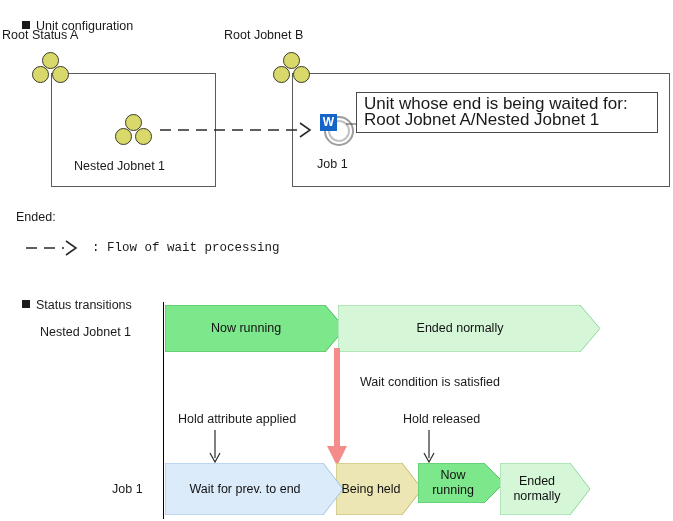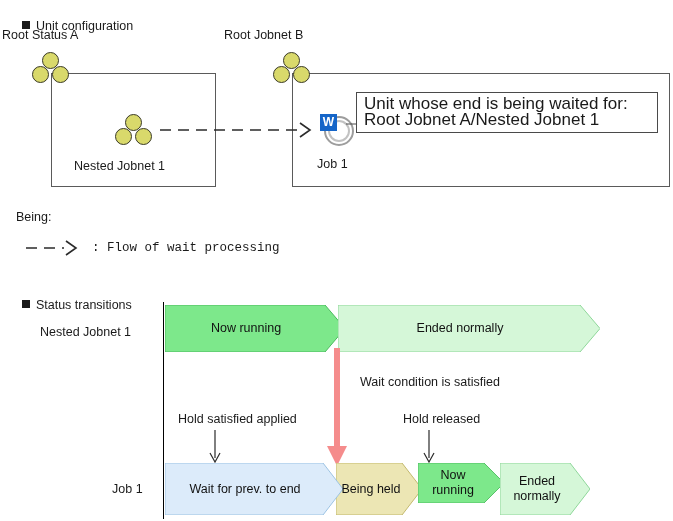--- a/index.html
+++ b/index.html
@@ -183,21 +183,21 @@
 
   <svg class="abs" style="left:346px; top:92px;" width="14" height="40">
     <line x1="0" y1="32" x2="10" y2="32" stroke="#4a4a4a" stroke-width="1"></line>
   </svg>
 
   <div class="abs callout" style="left:356px; top:92px; width:302px; height:41px; padding:3px 0 0 7px;">
     <div class="line">Unit whose end is being waited for:</div>
     <div class="line">Root Jobnet A/Nested Jobnet 1</div>
   </div>
 
-  <div class="abs txt" style="left:16px; top:210px;">Being:</div>
+  <div class="abs txt" style="left:16px; top:210px;">Ended:</div>
 
   <svg class="abs" style="left:26px; top:239px;" width="60" height="18">
     <line x1="0" y1="9" x2="38" y2="9" stroke="#2b2b2b" stroke-width="1.6" stroke-dasharray="11,7"></line>
     <polyline points="40,2 50,9 40,16" fill="none" stroke="#2b2b2b" stroke-width="1.6"></polyline>
   </svg>
   <div class="abs txt" style="left:92px; top:241px;font-family:Liberation Mono, monospace;">: Flow of wait processing</div>
 
   <div class="abs section-head" style="left:8px; top:283px;">
     <span class="bullet-sq"></span><span>Status transitions</span>
   </div>
@@ -219,21 +219,21 @@
     </svg>
     <span class="lbl" style="margin-right:18px;">Ended normally</span>
   </div>
 
   <svg class="abs" style="left:326px; top:348px;" width="24" height="120">
     <line x1="11" y1="0" x2="11" y2="100" stroke="#f58c8c" stroke-width="6"></line>
     <polygon points="11,118 1,98 21,98" fill="#f58c8c"></polygon>
   </svg>
   <div class="ann" style="left:360px; top:375px;">Wait condition is satisfied</div>
 
-  <div class="ann" style="left:178px; top:412px;">Hold satisfied applied</div>
+  <div class="ann" style="left:178px; top:412px;">Hold attribute applied</div>
   <svg class="abs" style="left:208px; top:430px;" width="16" height="35">
     <line x1="7" y1="0" x2="7" y2="28" stroke="#2b2b2b" stroke-width="1.2"></line>
     <polyline points="2,23 7,32 12,23" fill="none" stroke="#2b2b2b" stroke-width="1.2"></polyline>
   </svg>
 
   <div class="ann" style="left:403px; top:412px;">Hold released</div>
   <svg class="abs" style="left:422px; top:430px;" width="16" height="35">
     <line x1="7" y1="0" x2="7" y2="28" stroke="#2b2b2b" stroke-width="1.2"></line>
     <polyline points="2,23 7,32 12,23" fill="none" stroke="#2b2b2b" stroke-width="1.2"></polyline>
   </svg>

